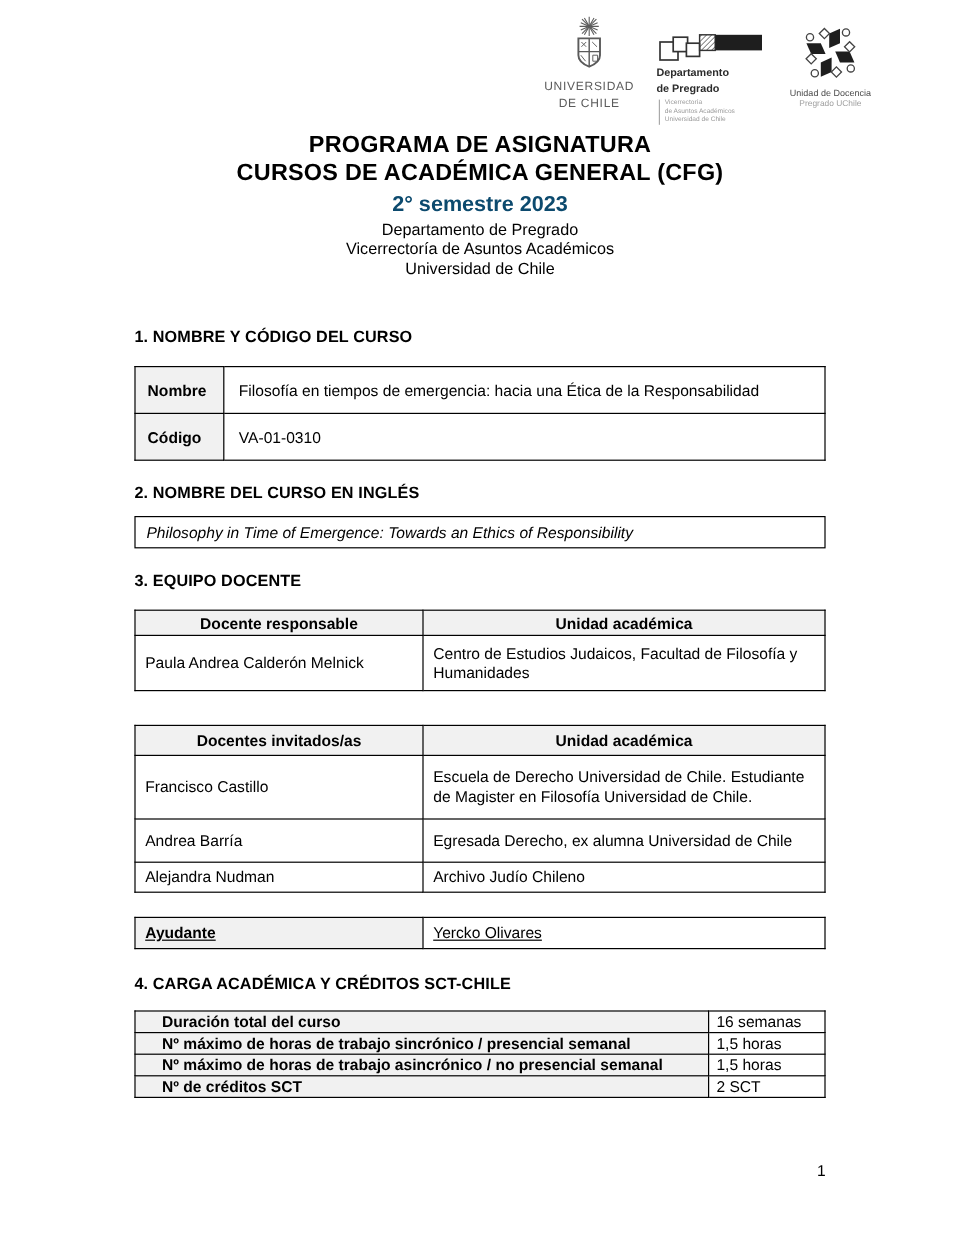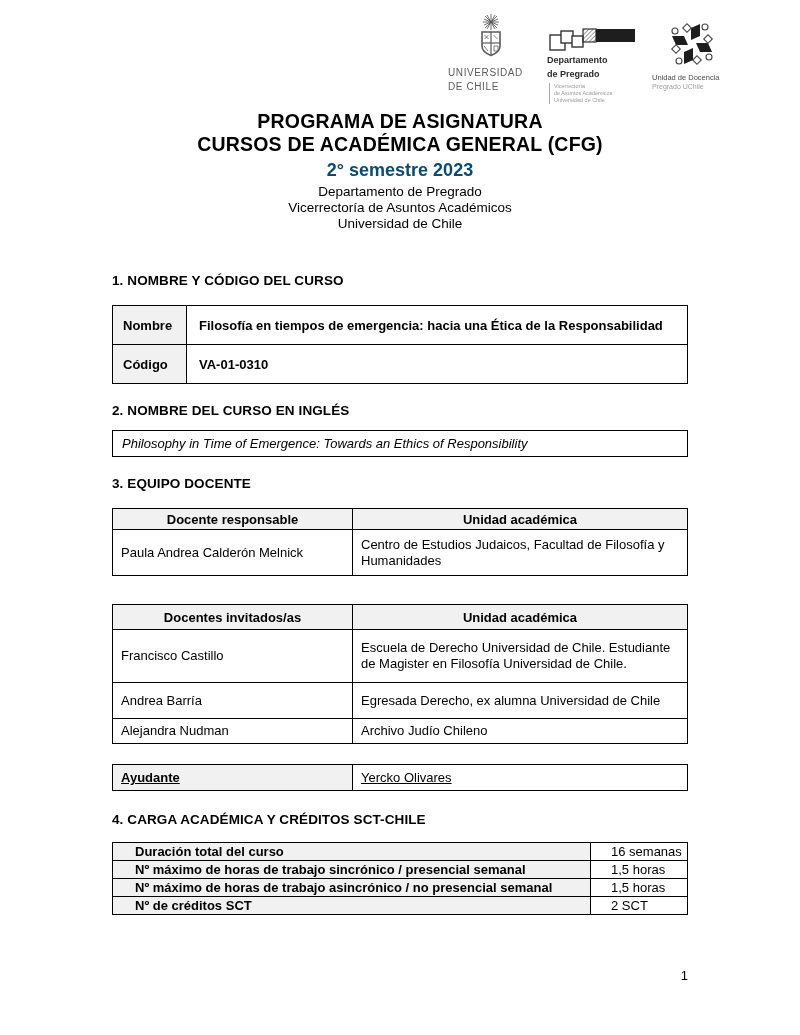--- a/index.html
+++ b/index.html
@@ -14,21 +14,21 @@
   }
 
   
   .logos {
     position: absolute;
     top: 13px; left: 448px;
     display: flex;
     align-items: flex-start;
     gap: 13px;
   }
-  .logo-block { text-align: left; }
+  .logo-block { text-align: center; }
   .logo-uchile { width: 86px; }
   .logo-uchile .crest-text {
     color: #5b5b5b; font-size: 10px; letter-spacing: 0.6px;
     line-height: 12px; margin-top: 2px;
   }
   .logo-pregrado { width: 92px; padding-top: 13px; text-align: left; }
   .logo-pregrado .dp-title {
     font-size: 9px; font-weight: bold; color: #2c2c2c; line-height: 10.5px; margin-top: 3px;
   }
   .logo-pregrado .dp-sub {
@@ -57,21 +57,21 @@
   
   table { border-collapse: collapse; table-layout: fixed; width: 576px; font-size: 13px; }
   td { border: 1.5px solid #000; vertical-align: middle; }
   .cell-label { background: #f1f1f1; font-weight: bold; }
   .cell-head  { background: #f1f1f1; font-weight: bold; text-align: center; }
 
   
   .table-curso { margin-top: 17px; }
   .table-curso td { height: 39px; }
   .table-curso .cell-label { width: 74px; padding-left: 10px; }
-  .table-curso .cell-value { padding-left: 12px; padding-right: 6px; font-weight: bold; }
+  .table-curso .cell-value { padding-left: 12px; padding-right: 6px; }
 
   
   .english-box {
     margin-top: 12px;
     border: 1.5px solid #000;
     height: 27px;
     padding: 4px 9px;
     font-size: 13px;
     font-style: italic;
     display: flex; align-items: center;
@@ -93,21 +93,21 @@
   .table-ayudante { margin-top: 20px; text-decoration: underline; }
   .table-ayudante td { height: 26px; }
   .table-ayudante .cell-label { padding-left: 8px; }
   .table-ayudante .cell-value { padding-left: 8px; }
 
   
   .table-carga { margin-top: 15px; }
   .table-carga col.c1 { width: 478px; }
   .table-carga td { height: 18px; }
   .table-carga .cell-label { padding-left: 22px; }
-  .table-carga .cell-value { padding-left: 20px; }
+  .table-carga .cell-value { padding-left: 6px; }
 
   
   .page-number {
     position: absolute;
     top: 968px; right: 112px;
     font-size: 13px;
   }
 
   svg { display: block; margin: 0 auto; }
   .logo-pregrado svg, .logo-pregrado .dp-sub { margin-left: 2px; }

